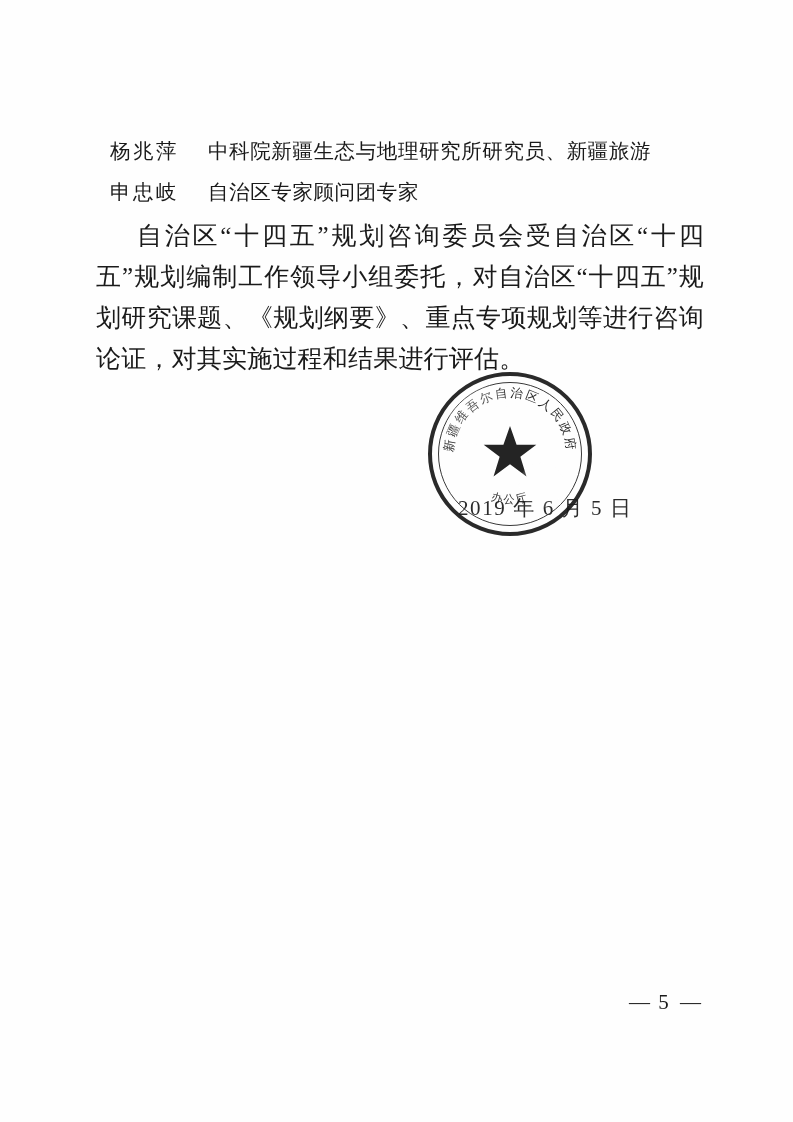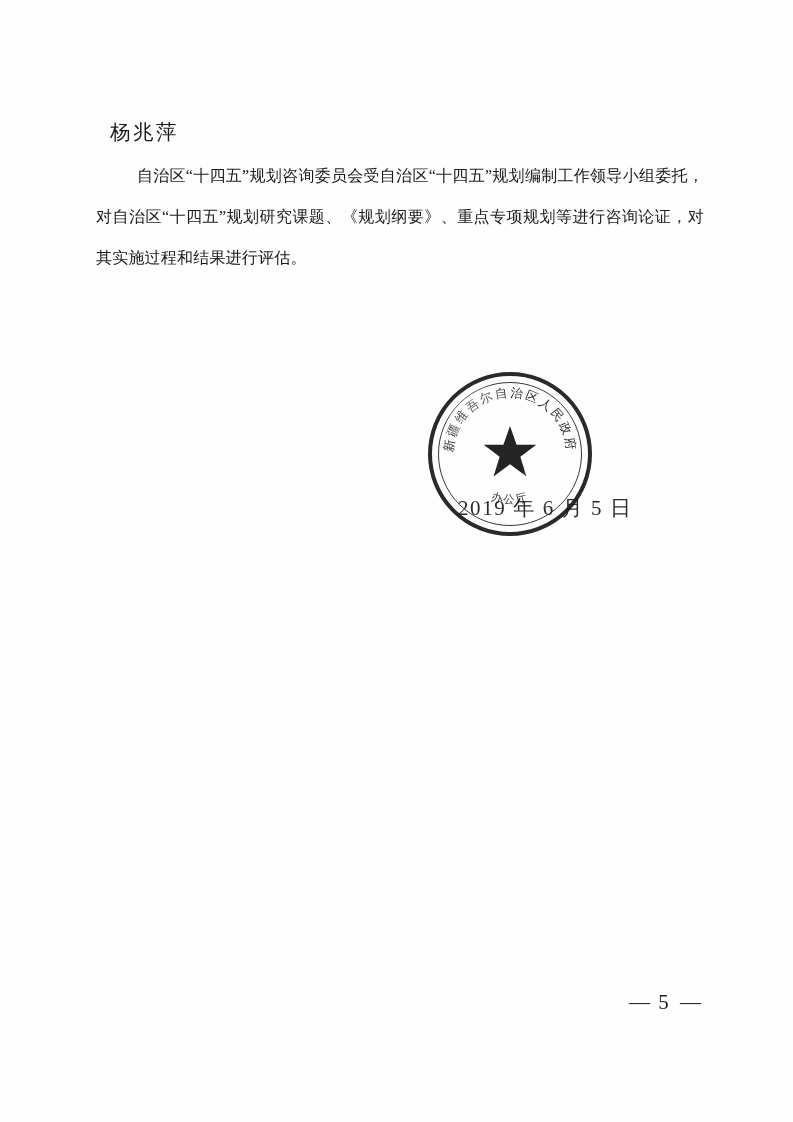--- a/index.html
+++ b/index.html
@@ -17,21 +17,21 @@
   }
   .page {
     position: absolute;
     inset: 0;
     background: #fefefe;
   }
   
   .content {
     position: absolute;
     left: 96px;
-    top: 112px;
+    top: 131px;
     width: 608px;
   }
   .roster {
     font-size: 20.5px;
     line-height: 41px;
     letter-spacing: 0.4px;
   }
   .roster-row {
     display: flex;
     align-items: flex-start;
@@ -46,21 +46,21 @@
   }
   .roster-title {
     flex: 1 1 auto;
     letter-spacing: 0.6px;
   }
   .roster-cont {
     padding-left: 126px;
     letter-spacing: 0.6px;
   }
   .para {
-    font-size: 16px;
+    font-size: 25px;
     line-height: 41px;
     text-align: justify;
     text-justify: inter-ideograph;
     text-indent: 41px;
     letter-spacing: 0.2px;
     margin-top: 2px;
   }
   
   .sign-block {
     position: absolute;
@@ -141,22 +141,27 @@
 <body>
 
 <div class="page">
 
   <div class="content">
 
     <div class="roster">
 
       <div class="roster-row">
         <div class="roster-name">杨兆萍</div>
+        <div class="roster-title">中科院新疆生态与地理研究所研究员、新疆旅游</div>
       </div>
 
+      <div class="roster-row">
+        <div class="roster-name">申忠岐</div>
+        <div class="roster-title">自治区专家顾问团专家</div>
+      </div>
 
     </div>
 
     <div class="para">自治区“十四五”规划咨询委员会受自治区“十四五”规划编制工作领导小组委托，对自治区“十四五”规划研究课题、《规划纲要》、重点专项规划等进行咨询论证，对其实施过程和结果进行评估。</div>
 
   </div>
 
   <div class="sign-block">
 
     <div class="date-line">2019 年 6 月 5 日</div>

